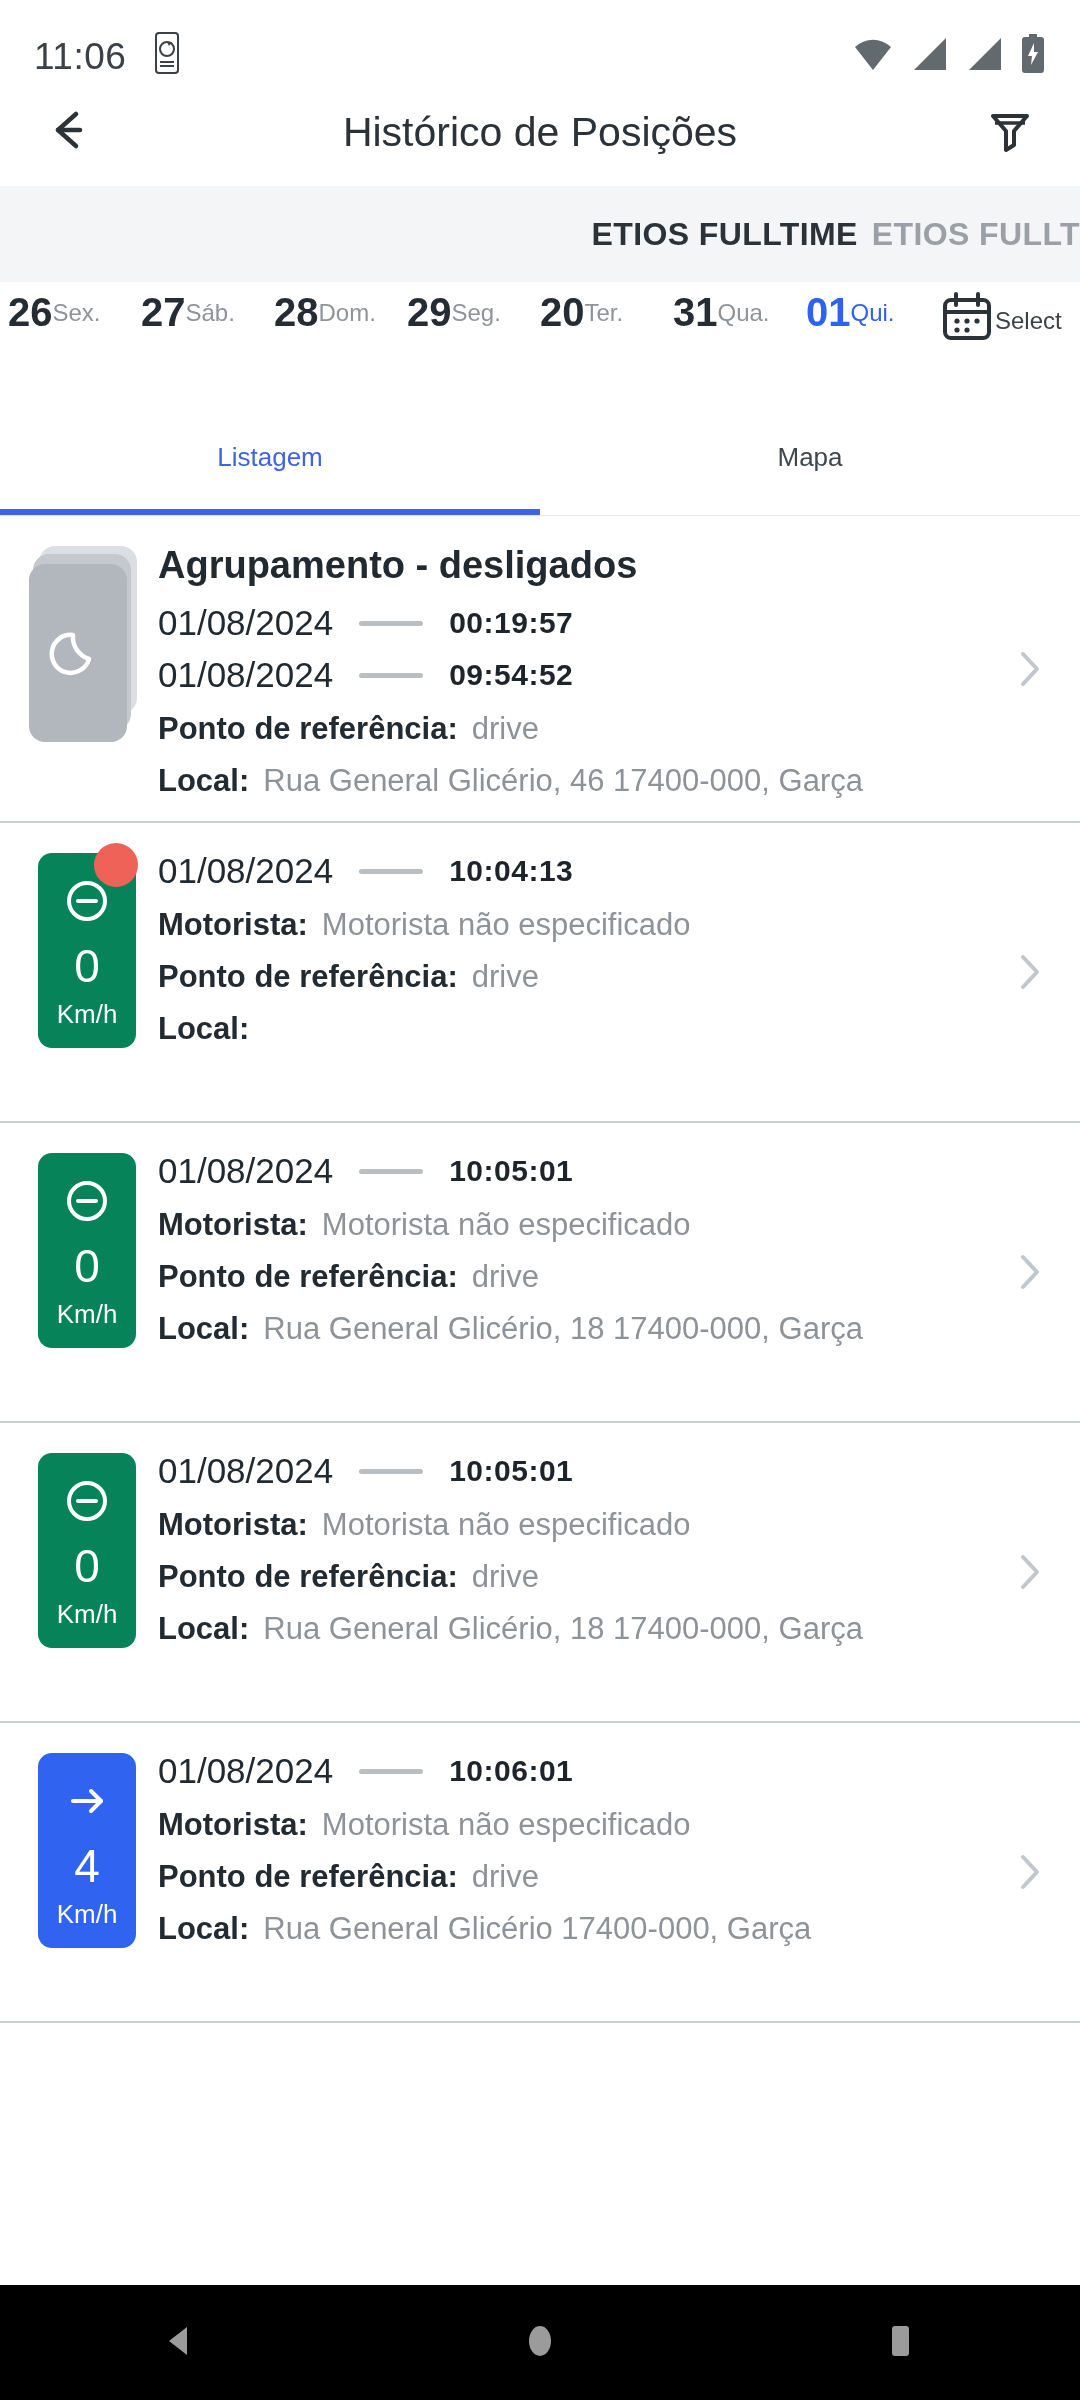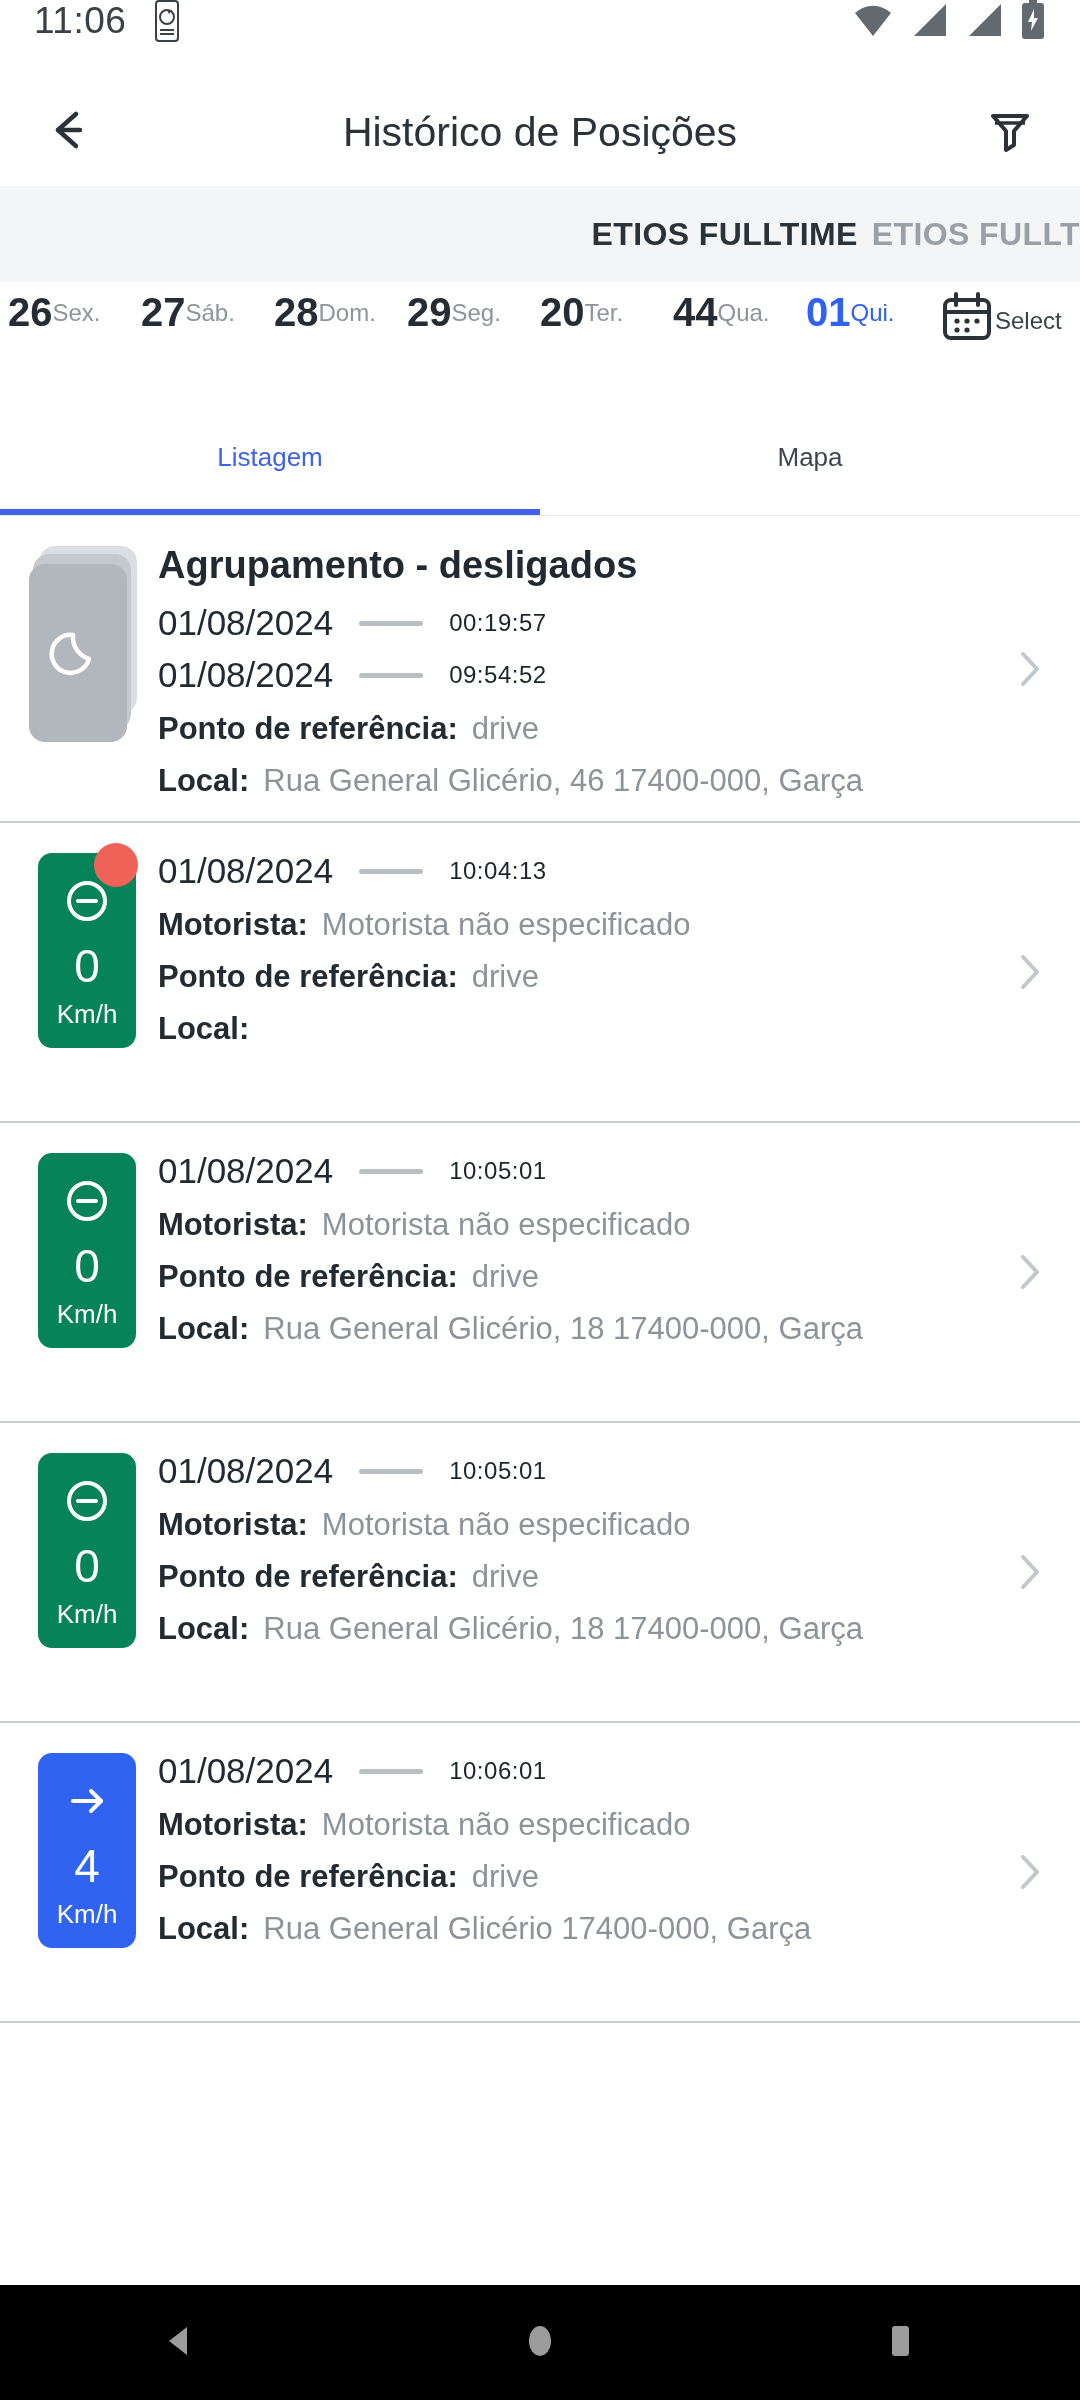--- a/index.html
+++ b/index.html
@@ -8,21 +8,21 @@
     font-family:"Liberation Sans", sans-serif;
     background:#ffffff;
     color:#222b33;
     overflow:hidden;
   }
   .phone { width:1080px; height:2400px; display:flex; flex-direction:column; background:#fff; }
 
   
   .statusbar {
     height:78px; flex:0 0 78px;
-    display:flex; align-items:flex-start;
+    display:flex; align-items:flex-end;
     padding:0 34px;
     background:#ffffff;
   }
   .sb-clock { font-size:37px; color:#3b4146; letter-spacing:.5px; }
   .sb-left-icons { display:flex; align-items:center; margin-left:26px; }
   .sb-spacer { flex:1; }
   .sb-right-icons { display:flex; align-items:center; gap:17px; }
 
   
   .appbar {
@@ -116,21 +116,21 @@
   .group-icon .card.c1 { left:10px; top:0;  width:98px; height:168px; background:#dcdfe2; }
   .group-icon .card.c2 { left:4px;  top:8px; width:98px; height:176px; background:#c5c9ce; }
   .group-icon .card.c3 { left:0;   top:18px; width:98px; height:178px; background:#b2b7bd;
        display:flex; align-items:center; justify-content:center; }
 
   .item-body { flex:1 1 auto; padding-right:10px; padding-top:2px; }
   .item-title { font-size:38px; font-weight:bold; color:#222a31; margin-bottom:16px; }
   .ts-row { display:flex; align-items:center; gap:26px; margin-bottom:12px; }
   .ts-date { font-size:35px; color:#222a31; }
   .ts-dash { width:64px; height:5px; background:#b9bec3; border-radius:3px; }
-  .ts-time { font-size:24px; font-weight:normal; color:#1d242b; letter-spacing:.5px; }
+  .ts-time { font-size:30px; font-weight:bold; color:#1d242b; letter-spacing:.5px; }
   .kv-row { display:flex; align-items:baseline; gap:14px; margin-top:16px; flex-wrap:nowrap; }
   .kv-key { font-size:31px; font-weight:bold; color:#232b32; white-space:nowrap; }
   .kv-val { font-size:31px; color:#8d9398; white-space:nowrap; }
   .chev { flex:0 0 70px; align-self:center; display:flex; align-items:center; justify-content:center; }
 
   
   .navbar {
     height:115px; flex:0 0 115px;
     background:#000000;
     display:flex; align-items:center; justify-content:space-around;
@@ -222,21 +222,21 @@
     </div>
     <div class="date-cell">
       <span class="date-num">29</span>
       <span class="date-dow">Seg.</span>
     </div>
     <div class="date-cell">
       <span class="date-num">20</span>
       <span class="date-dow">Ter.</span>
     </div>
     <div class="date-cell">
-      <span class="date-num">44</span>
+      <span class="date-num">31</span>
       <span class="date-dow">Qua.</span>
     </div>
     <div class="date-cell selected">
       <span class="date-num">01</span>
       <span class="date-dow">Qui.</span>
     </div>
     <div class="date-cell picker">
       <span>
         <svg width="56" height="56" viewBox="0 0 56 56">
           <rect x="6" y="10" width="44" height="38" rx="6" fill="none" stroke="#2b3238" stroke-width="4"></rect>

